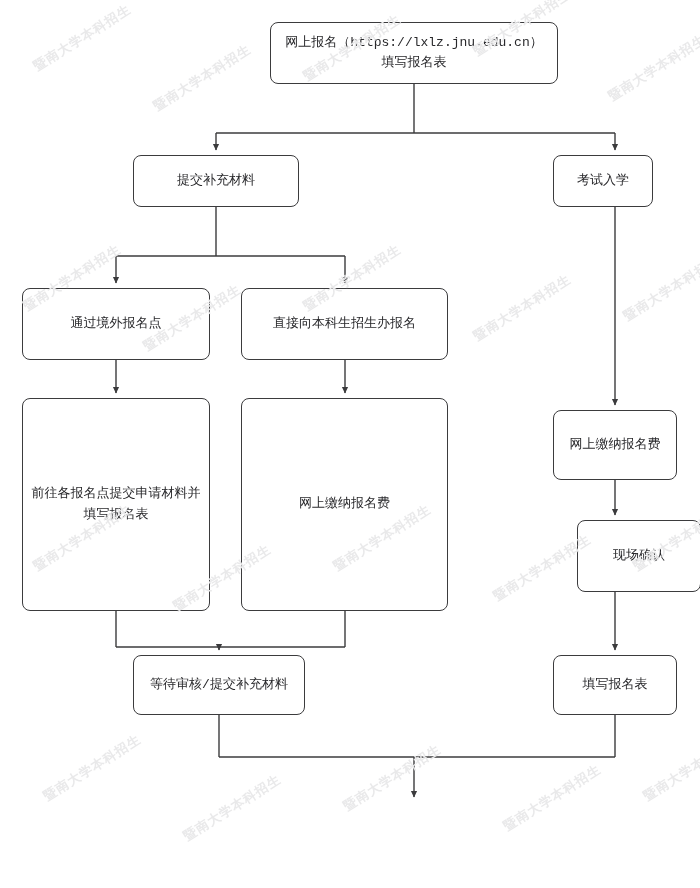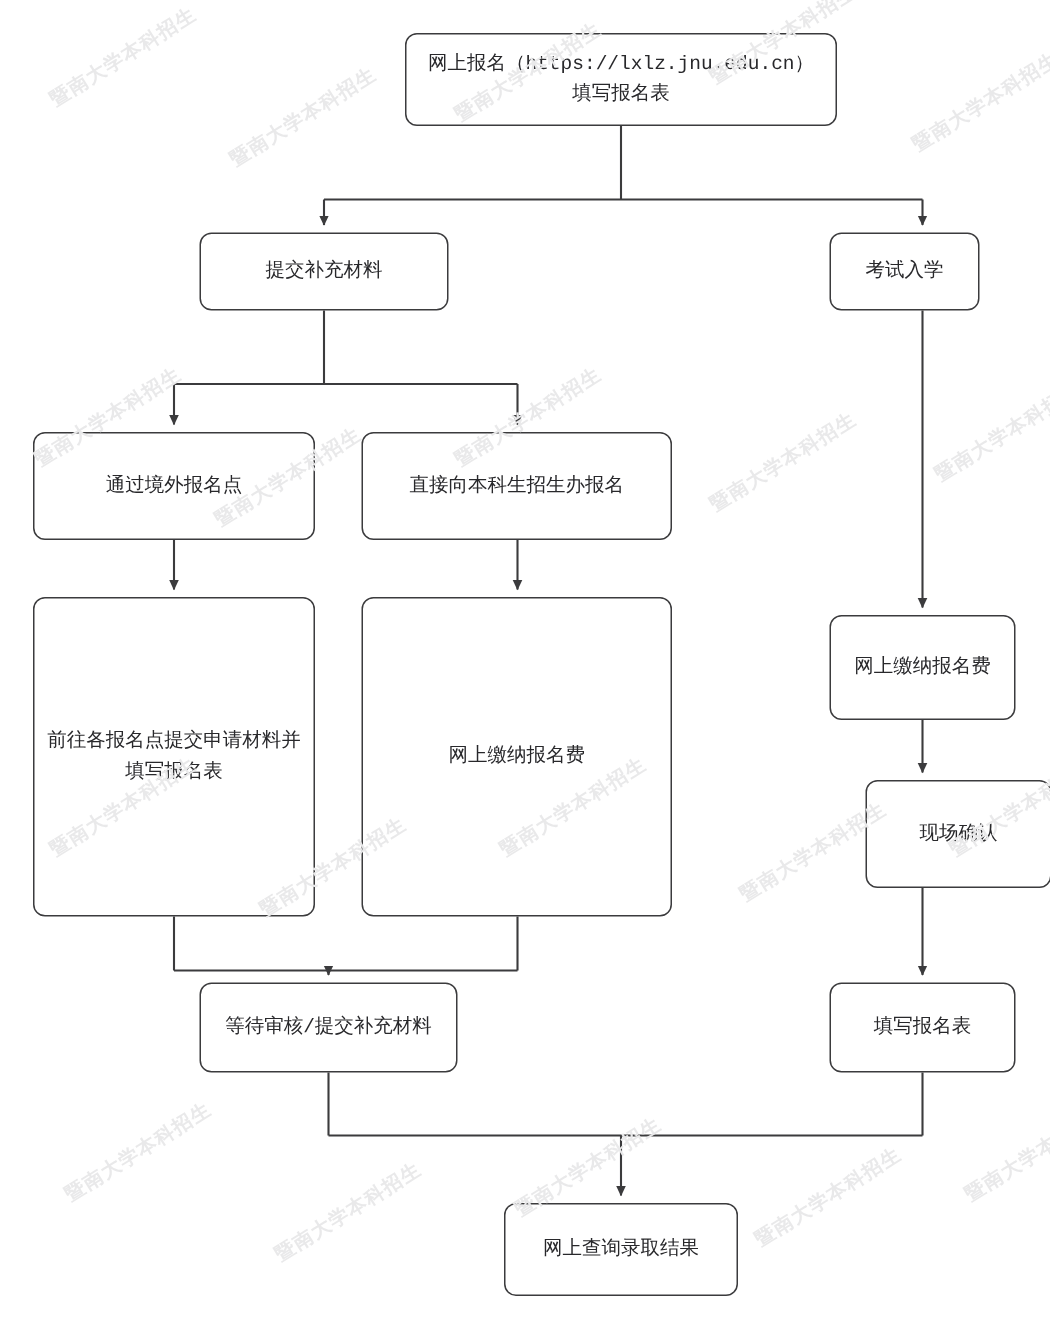--- a/index.html
+++ b/index.html
@@ -148,23 +148,20 @@
   </div>
 
   <div class="node" style="left:133px; top:655px; width:172px; height:60px;text-align:right;">
     <span class="label">等待审核/提交补充材料</span>
   </div>
 
   <div class="node" style="left:553px; top:655px; width:124px; height:60px;">
     <span class="label">填写报名表</span>
   </div>
 
-  <div class="node" style="left:336px; top:802px; width:156px; height:62px;">
-    <span class="label">网上查询录取结果</span>
-  </div>
 
   <div id="watermark-layer">
       <div class="watermark" style="left: 30px; top: 60px; transform: rotate(-32deg);">暨南大学本科招生</div>
       <div class="watermark" style="left: 150px; top: 100px; transform: rotate(-32deg);">暨南大学本科招生</div>
       <div class="watermark" style="left: 300px; top: 70px; transform: rotate(-32deg);">暨南大学本科招生</div>
       <div class="watermark" style="left: 470px; top: 45px; transform: rotate(-32deg);">暨南大学本科招生</div>
       <div class="watermark" style="left: 605px; top: 90px; transform: rotate(-32deg);">暨南大学本科招生</div>
       <div class="watermark" style="left: 20px; top: 300px; transform: rotate(-32deg);">暨南大学本科招生</div>
       <div class="watermark" style="left: 140px; top: 340px; transform: rotate(-32deg);">暨南大学本科招生</div>
       <div class="watermark" style="left: 300px; top: 300px; transform: rotate(-32deg);">暨南大学本科招生</div>

